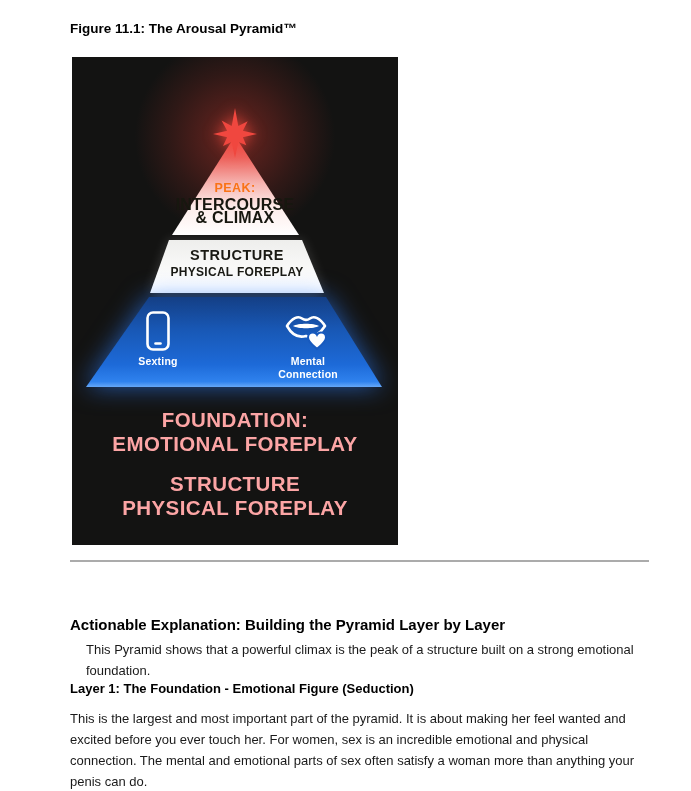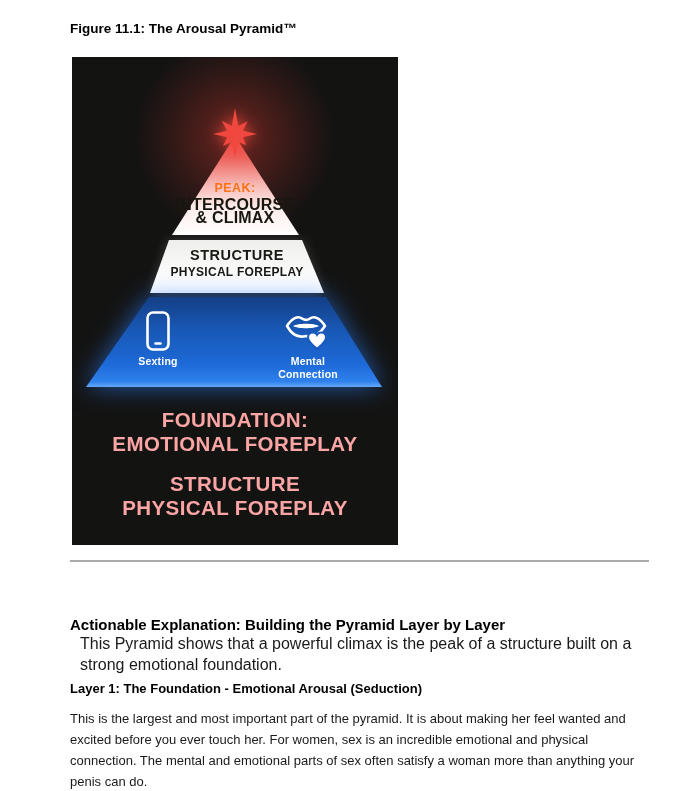--- a/index.html
+++ b/index.html
@@ -39,21 +39,21 @@
   .band-label{margin-top:4px;font-size:10.5px;font-weight:700;line-height:13px;white-space:pre-line;letter-spacing:.2px;}
   .col-1{left:38px;} .col-2{left:115px;} .col-3{left:188px;}
 
   .fig-caption{position:absolute;left:0;width:326px;text-align:center;color:#fca5a5;
     font-size:20.5px;font-weight:800;line-height:24px;letter-spacing:.4px;}
   .cap-foundation{top:351px;} .cap-structure{top:415px;}
 
   
   .divider{position:absolute;left:70px;top:560px;width:579px;height:0;border-top:2px solid #ababab;}
   .section-heading{position:absolute;left:70px;top:584px;font-size:15px;font-weight:bold;color:#000;margin-top:32px;}
-  .para-1{position:absolute;left:70px;top:623px;width:586px;font-size:16px;line-height:21px;margin:10px;}
+  .para-1{position:absolute;left:70px;top:623px;width:586px;font-size:13px;line-height:21px;margin:16px;}
   .sub-heading{position:absolute;left:70px;top:681px;font-size:13px;font-weight:bold;color:#000;}
   .para-2{position:absolute;left:70px;top:708px;width:582px;font-size:13px;line-height:21px;margin:0;}
 
   svg .stroke{fill:none;stroke:#ffffff;stroke-width:2.6;stroke-linejoin:round;stroke-linecap:round;}
 </style>
 </head>
 <body>
 
 <div class="page">
 
@@ -119,17 +119,17 @@
       <div>PHYSICAL FOREPLAY</div>
     </div>
   </div>
 
   <div class="divider"></div>
 
   <div class="section-heading">Actionable Explanation: Building the Pyramid Layer by Layer</div>
 
   <p class="para-1">This Pyramid shows that a powerful climax is the peak of a structure built on a strong emotional foundation.</p>
 
-  <div class="sub-heading">Layer 1: The Foundation - Emotional Arousal (Seduction)</div>
+  <div class="sub-heading">Layer 1: The Foundation - Emotional Figure (Seduction)</div>
 
   <p class="para-2">This is the largest and most important part of the pyramid. It is about making her feel wanted and excited before you ever touch her. For women, sex is an incredible emotional and physical connection. The mental and emotional parts of sex often satisfy a woman more than anything your penis can do.</p>
 
 </div>
 
 </body></html>

